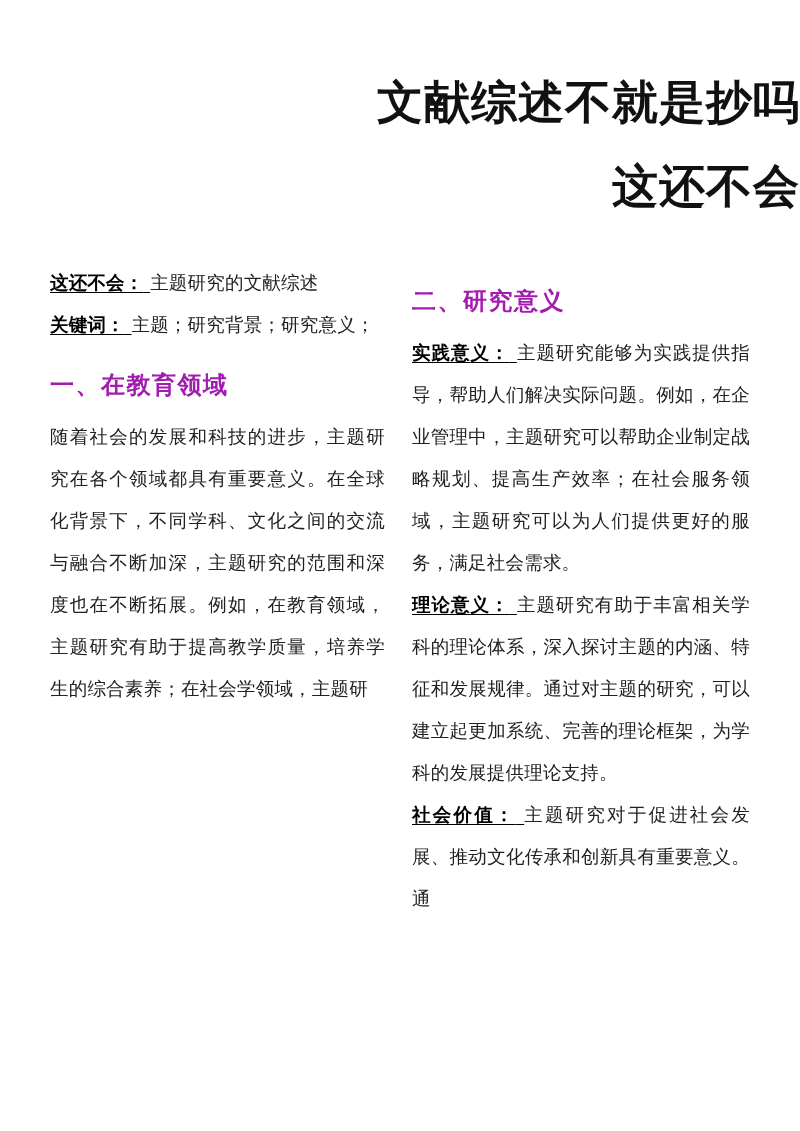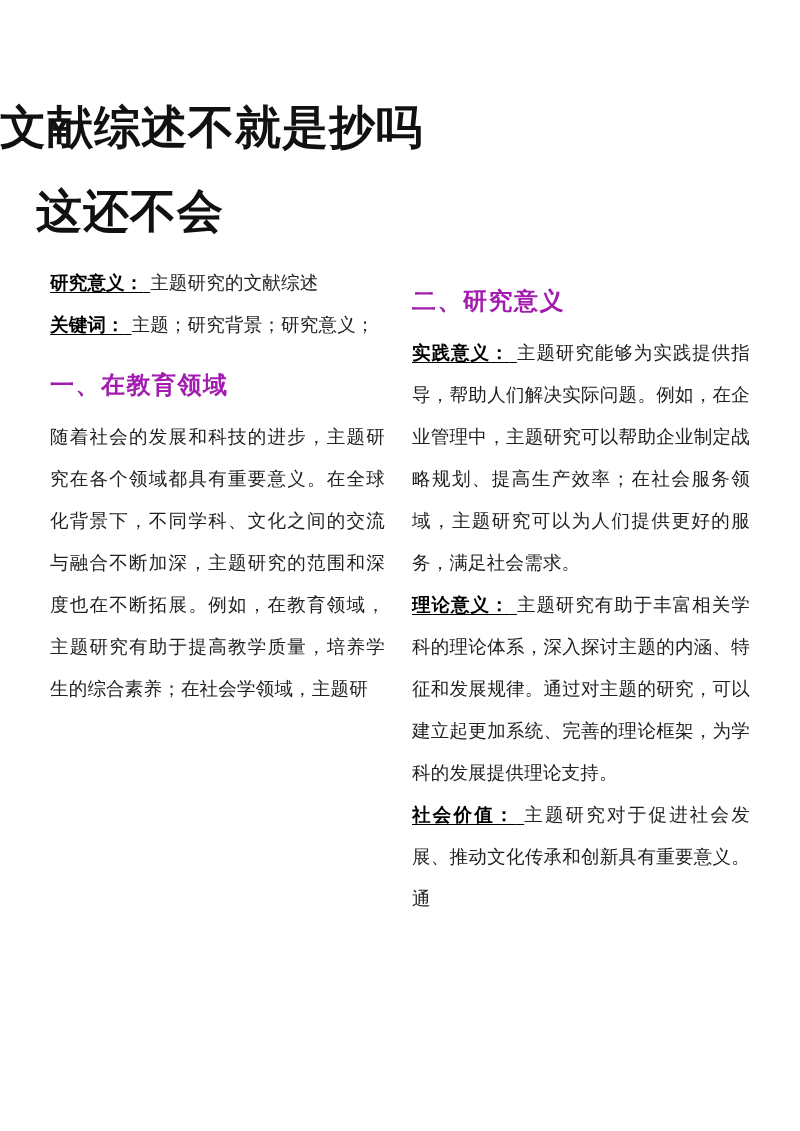--- a/index.html
+++ b/index.html
@@ -20,22 +20,22 @@
   .page {
     width: 800px;
     height: 1131px;
     box-sizing: border-box;
     position: relative;
     background: #ffffff;
   }
 
   
   .title-block {
-    padding-top: 96px;
-    text-align: left;
+    padding-top: 71px;
+    text-align: right;
   }
   .title-line {
     font-family: "DejaVu Serif", "Liberation Serif", serif;
     font-weight: bold;
     font-size: 46px;
     line-height: 62px;
     letter-spacing: 1px;
     color: #111111;
     white-space: nowrap;
     text-rendering: geometricPrecision;
@@ -110,21 +110,21 @@
 
   <div class="title-block">
     <div class="title-line">文献综述不就是抄吗</div>
     <div class="title-line title-line-2">这还不会</div>
   </div>
 
   <div class="columns">
 
     <div class="column col-left">
 
-      <p class="para"><span class="label">研究意义：</span><span>主题研究的文献综述</span></p>
+      <p class="para"><span class="label">这还不会：</span><span>主题研究的文献综述</span></p>
 
 
       <p class="para"><span class="label">关键词：</span><span>主题；研究背景；研究意义；</span></p>
 
       <h2 class="heading heading-spaced">一、在教育领域</h2>
 
       <p class="para">随着社会的发展和科技的进步，主题研究在各个领域都具有重要意义。在全球化背景下，不同学科、文化之间的交流与融合不断加深，主题研究的范围和深度也在不断拓展。例如，在教育领域，主题研究有助于提高教学质量，培养学生的综合素养；在社会学领域，主题研</p>
 
     </div>
 

